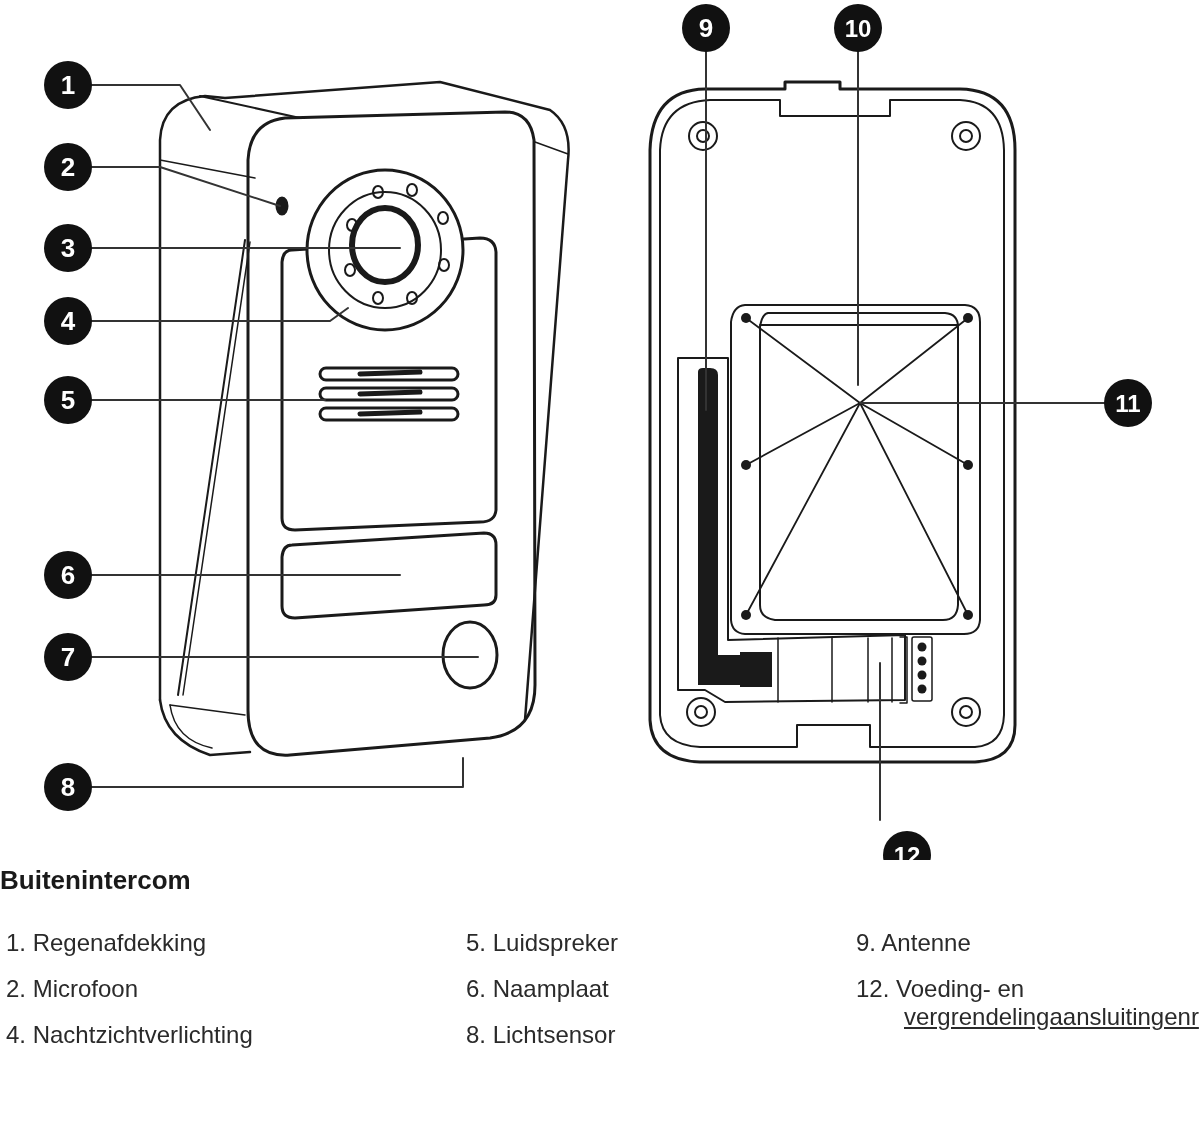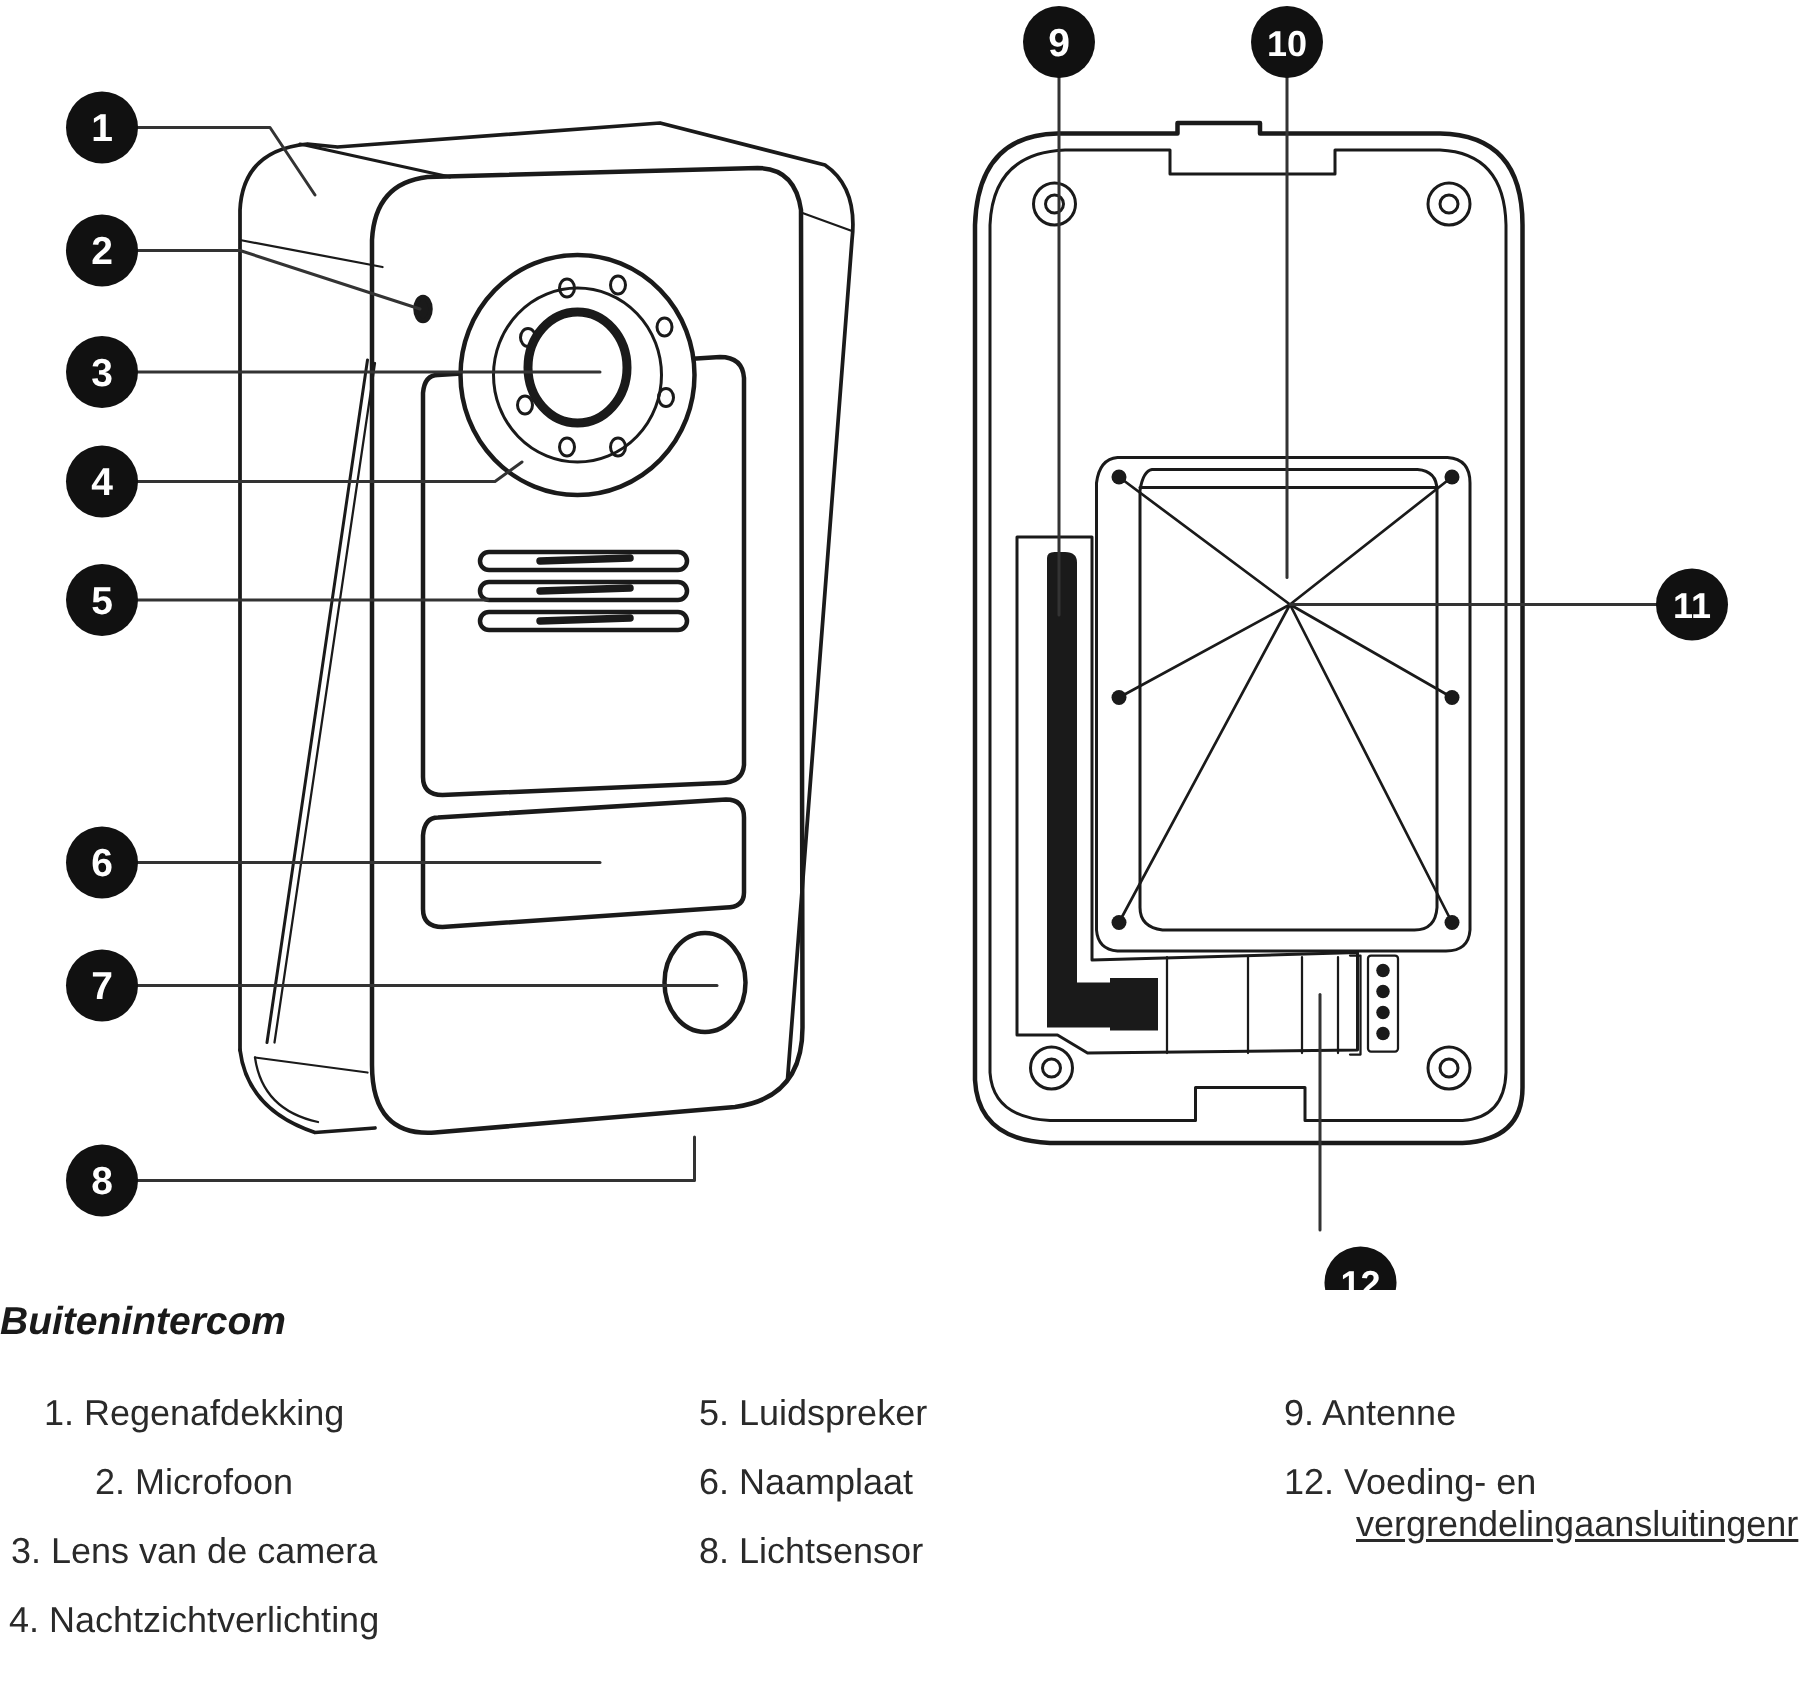--- a/index.html
+++ b/index.html
@@ -1,25 +1,25 @@
 <!DOCTYPE html>
 <html><head>
 <meta charset="utf-8">
 <style>
   html, body { margin: 0; padding: 0; background: #ffffff; }
   body { width: 1200px; height: 1128px; position: relative; overflow: hidden;
          font-family: "Liberation Sans", sans-serif; color: #1a1a1a; }
   #diagram { position: absolute; left: 0; top: 0; width: 1200px; height: 860px; }
   .callout-num { font-family: "Liberation Sans", sans-serif; font-weight: bold; fill: #ffffff; font-size: 26px; }
-  .legend-title { position: absolute; left: 0; top: 865px; font-size: 26px; font-weight: bold; color: #1a1a1a; font-style: italic; }
+  .legend-title { position: absolute; left: 0; top: 865px; font-size: 26px; font-weight: bold; color: #1a1a1a; }
   .legend-col { position: absolute; top: 920px; }
   .legend-item { font-size: 24px; line-height: 46px; color: #2a2a2a; white-space: nowrap; }
   .legend-item .num { font-weight: normal; }
   .legend-item .cont { display: block; line-height: 30px; padding-left: 48px; margin-top: -10px; text-decoration: underline; }
-  #col1 { left: 6px; text-align: center; }
+  #col1 { left: 6px; }
   #col2 { left: 466px; }
   #col3 { left: 816px; margin-left: 40px; }
 </style>
 </head>
 <body>
 
 <svg id="diagram" viewBox="0 0 1200 860" xmlns="http://www.w3.org/2000/svg">
   <g fill="none" stroke="#1a1a1a" stroke-width="3" stroke-linejoin="round" stroke-linecap="round">
 
     <g>
@@ -184,21 +184,20 @@
       <circle cx="907" cy="855" r="24" fill="#111"></circle>
       <text class="callout-num" x="907" y="864" text-anchor="middle" style="font-size:24px">12</text>
     </g>
 </svg>
 
 <div class="legend-title">Buitenintercom</div>
 
 <div id="col1" class="legend-col">
   <div class="legend-item"><span class="num">1.</span> <span>Regenafdekking</span></div>
   <div class="legend-item"><span class="num">2.</span> <span>Microfoon</span></div>
-  <div class="legend-item"><span class="num">3.</span> <span>Lens van de camera</span></div>
   <div class="legend-item"><span class="num">4.</span> <span>Nachtzichtverlichting</span></div>
 </div>
 
 <div id="col2" class="legend-col">
   <div class="legend-item"><span class="num">5.</span> <span>Luidspreker</span></div>
   <div class="legend-item"><span class="num">6.</span> <span>Naamplaat</span></div>
   <div class="legend-item"><span class="num">8.</span> <span>Lichtsensor</span></div>
 </div>
 
 <div id="col3" class="legend-col">

